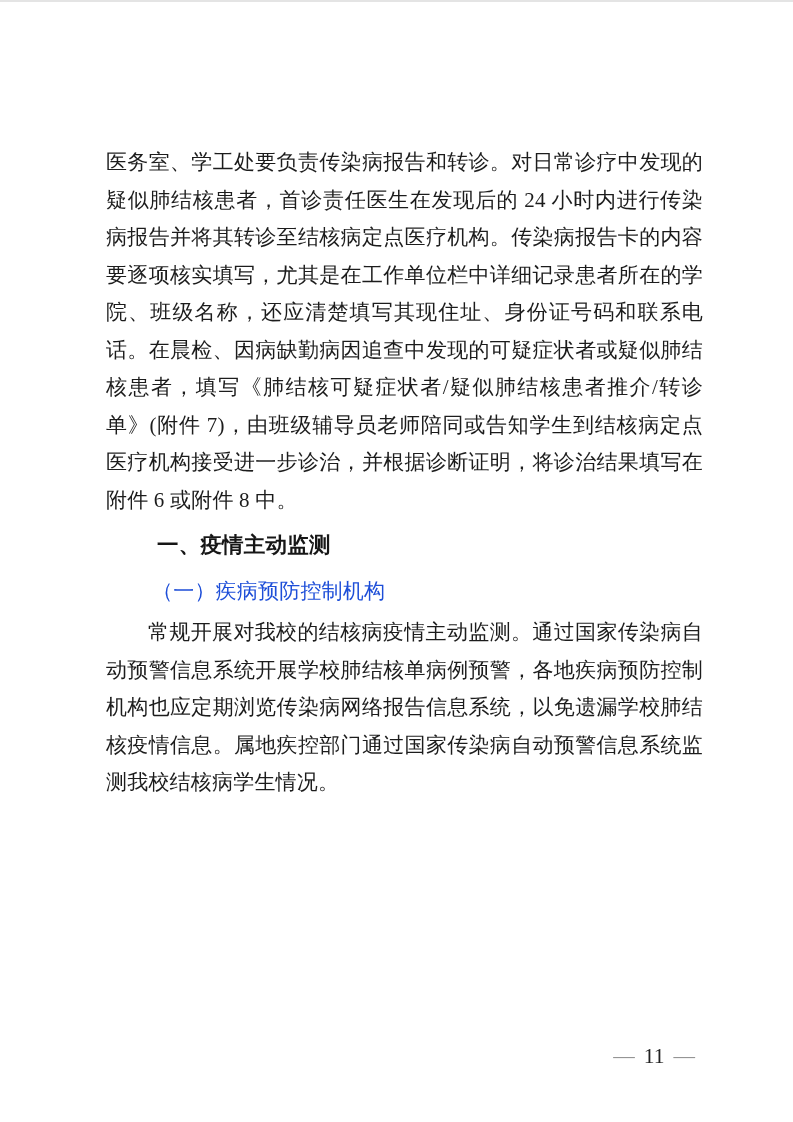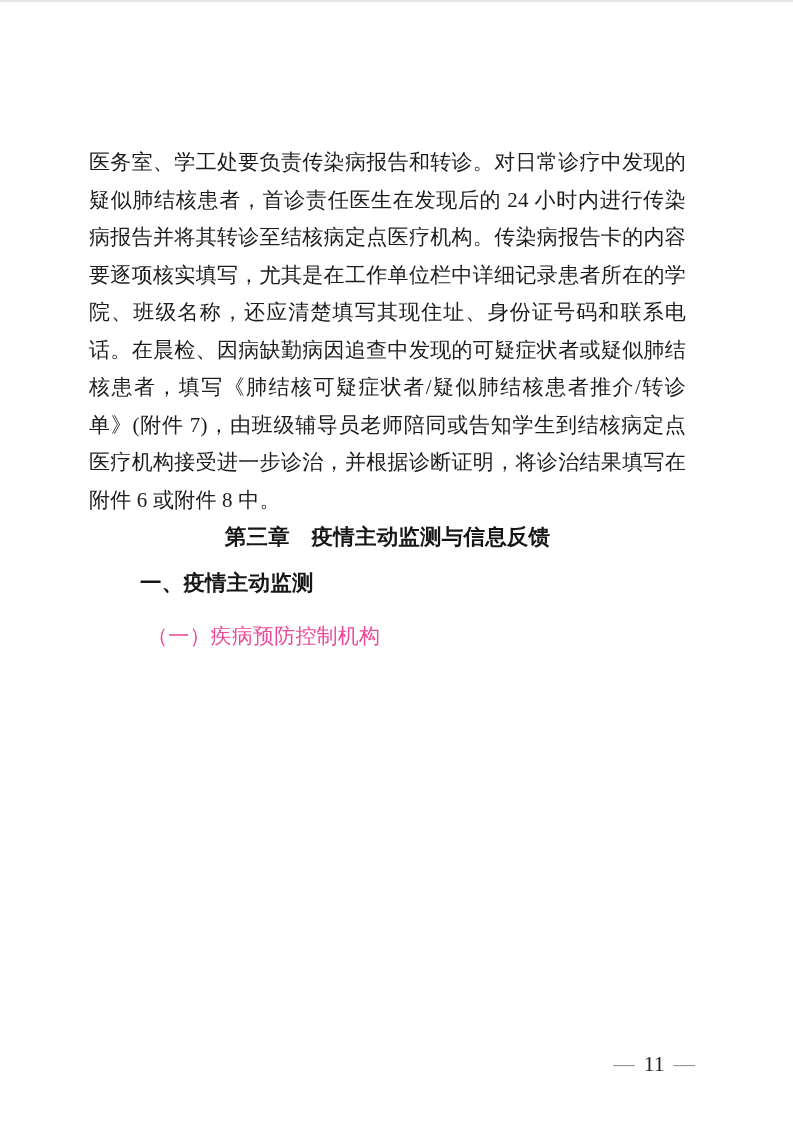--- a/index.html
+++ b/index.html
@@ -17,21 +17,21 @@
   .scan-edge-line {
     position: absolute;
     top: 0;
     left: 0;
     width: 793px;
     height: 2px;
     background: #e4e4e4;
   }
   .content {
     position: absolute;
-    left: 89px;
+    left: 106px;
     top: 144px;
     width: 597px;
     font-size: 21px;
     line-height: 37.5px;
     color: #1c1c1c;
     text-align: justify;
     letter-spacing: 0.2px;
   }
   .content p {
     margin: 0;
@@ -54,58 +54,58 @@
     margin: 8px;
     font-family: "Liberation Sans", "DejaVu Sans", sans-serif;
     font-weight: bold;
     font-size: 21.5px;
     line-height: 37.5px;
     text-indent: 2em;
     text-align: left;
     color: #161616;
   }
   .subsection-heading {
-    margin: 16px;
+    margin: 4px;
     font-weight: normal;
     font-size: 21px;
     line-height: 37.5px;
     text-indent: 2em;
     text-align: left;
-    color: #ec4899;
+    color: #1d4ed8;
   }
   .page-footer {
     position: absolute;
     top: 1036px;
     right: 98px;
     font-size: 21.5px;
     line-height: 24px;
     color: #2a2a2a;
     white-space: nowrap;
   }
   .page-footer .dash {
     color: #8f8f8f;
   }
   .page-footer .page-num {
     display: inline-block;
-    margin: 16px 9px;
+    margin: 8px 9px;
     color: #222222;
   }
 </style>
 </head>
 <body>
 
 <div class="scan-edge-line"></div>
 
 <div class="content">
   <p>医务室、学工处要负责传染病报告和转诊。对日常诊疗中发现的疑似肺结核患者，首诊责任医生在发现后的 24 小时内进行传染病报告并将其转诊至结核病定点医疗机构。传染病报告卡的内容要逐项核实填写，尤其是在工作单位栏中详细记录患者所在的学院、班级名称，还应清楚填写其现住址、身份证号码和联系电话。在晨检、因病缺勤病因追查中发现的可疑症状者或疑似肺结核患者，填写《肺结核可疑症状者/疑似肺结核患者推介/转诊单》(附件 7)，由班级辅导员老师陪同或告知学生到结核病定点医疗机构接受进一步诊治，并根据诊断证明，将诊治结果填写在附件 6 或附件 8 中。</p>
 
-  <h2 class="chapter-heading">第三章　疫情主动监测与信息反馈</h2>
 
 
   <h3 class="section-heading">一、疫情主动监测</h3>
 
   <h4 class="subsection-heading">（一）疾病预防控制机构</h4>
 
+  <p class="para-indent">常规开展对我校的结核病疫情主动监测。通过国家传染病自动预警信息系统开展学校肺结核单病例预警，各地疾病预防控制机构也应定期浏览传染病网络报告信息系统，以免遗漏学校肺结核疫情信息。属地疾控部门通过国家传染病自动预警信息系统监测我校结核病学生情况。</p>
 </div>
 
 <div class="page-footer">
   <span class="dash">—</span><span class="page-num">11</span><span class="dash">—</span>
 </div>
 
 </body></html>

